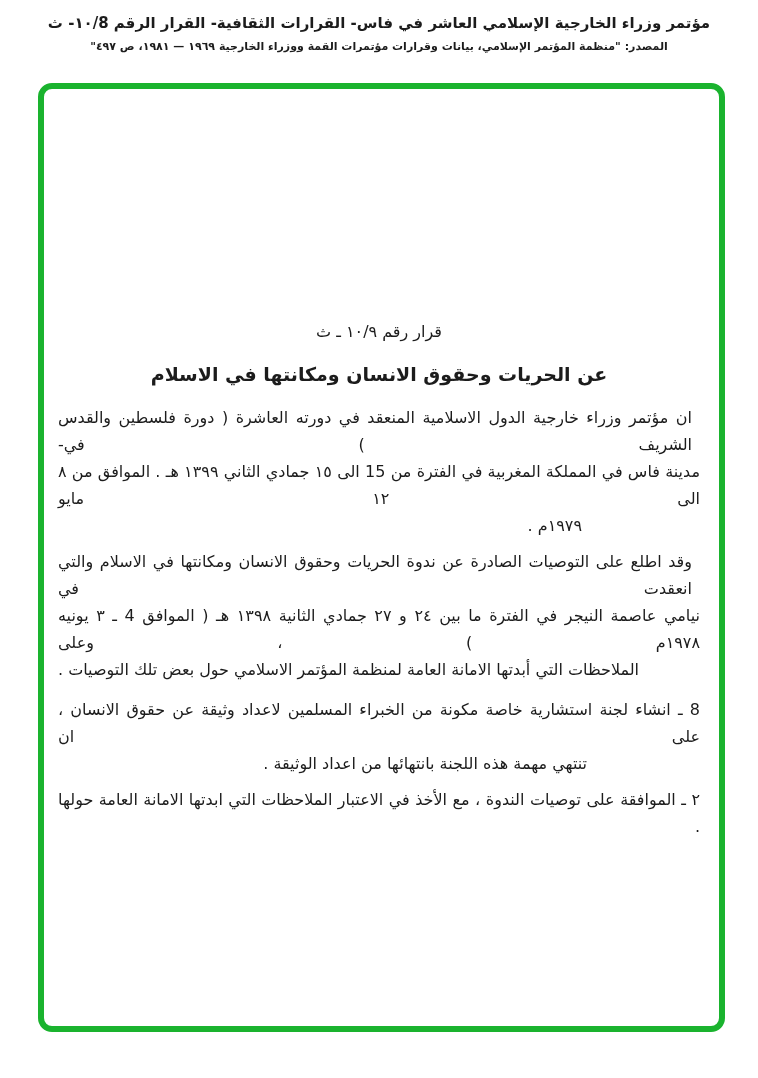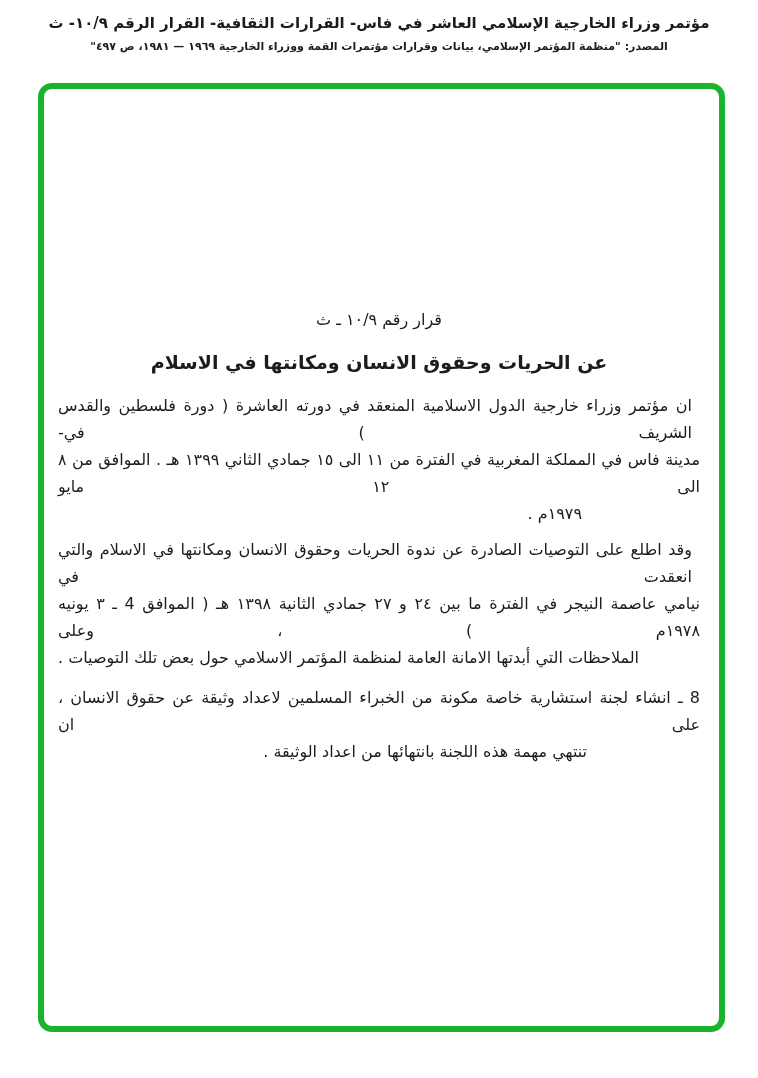--- a/index.html
+++ b/index.html
@@ -56,21 +56,21 @@
     left: 58px;
     top: 306px;
     width: 642px;
     direction: rtl;
     font-size: 16px;
     line-height: 27px;
   }
   .res-line {
     text-align: center;
     font-size: 16px;
-    margin: 0 0 14px 0;
+    margin: 12px 0 14px 0;
   }
   .doc-title {
     text-align: center;
     font-size: 19px;
     font-weight: bold;
     line-height: 26px;
     margin: 16px 0 17px 0;
   }
   .para { margin: 0 0 9px 0; }
   .para2 { margin-bottom: 13px; }
@@ -92,44 +92,47 @@
   .item { margin: 0 0 9px 0; }
   .i1l2 {                            
     text-align: right;
     margin-right: 113px;
   }
 </style>
 </head>
 <body>
 
 <div class="page-header">
-  <div class="header-title">مؤتمر وزراء الخارجية الإسلامي العاشر في فاس- القرارات الثقافية- القرار الرقم ١٠/٩- ث</div>
+  <div class="header-title">مؤتمر وزراء الخارجية الإسلامي العاشر في فاس- القرارات الثقافية- القرار الرقم ١٠/8- ث</div>
   <div class="header-source">المصدر: "منظمة المؤتمر الإسلامي، بيانات وقرارات مؤتمرات القمة ووزراء الخارجية ١٩٦٩ — ١٩٨١، ص ٤٩٧"</div>
 </div>
 
 <div class="doc-frame"></div>
 
 <div class="doc-content">
 
   <div class="res-line">قرار رقم ١٠/٩ ـ ث</div>
 
   <div class="doc-title">عن الحريات وحقوق الانسان ومكانتها في الاسلام</div>
 
   <div class="para">
     <div class="line jline indent1">ان مؤتمر وزراء خارجية الدول الاسلامية المنعقد في دورته العاشرة ( دورة فلسطين والقدس الشريف ) في-</div>
-    <div class="line jline">مدينة فاس في المملكة المغربية في الفترة من ١١ الى ١٥ جمادي الثاني ١٣٩٩ هـ . الموافق من ٨ الى ١٢ مايو</div>
+    <div class="line jline">مدينة فاس في المملكة المغربية في الفترة من 15 الى ١٥ جمادي الثاني ١٣٩٩ هـ . الموافق من ٨ الى ١٢ مايو</div>
     <div class="line p1l3">١٩٧٩م .</div>
   </div>
 
   <div class="para para2">
     <div class="line jline indent1">وقد اطلع على التوصيات الصادرة عن ندوة الحريات وحقوق الانسان ومكانتها في الاسلام والتي انعقدت في</div>
     <div class="line jline">نيامي عاصمة النيجر في الفترة ما بين ٢٤ و ٢٧ جمادي الثانية ١٣٩٨ هـ ( الموافق 4 ـ ٣ يونيه ١٩٧٨م ) ، وعلى</div>
     <div class="line rline">الملاحظات التي أبدتها الامانة العامة لمنظمة المؤتمر الاسلامي حول بعض تلك التوصيات .</div>
   </div>
 
 
   <div class="item">
     <div class="line jline">8 ـ انشاء لجنة استشارية خاصة مكونة من الخبراء المسلمين لاعداد وثيقة عن حقوق الانسان ، على ان</div>
     <div class="line i1l2">تنتهي مهمة هذه اللجنة بانتهائها من اعداد الوثيقة .</div>
   </div>
 
+  <div class="item">
+    <div class="line jline">٢ ـ الموافقة على توصيات الندوة ، مع الأخذ في الاعتبار الملاحظات التي ابدتها الامانة العامة حولها .</div>
+  </div>
 
 </div>
 
 </body></html>

